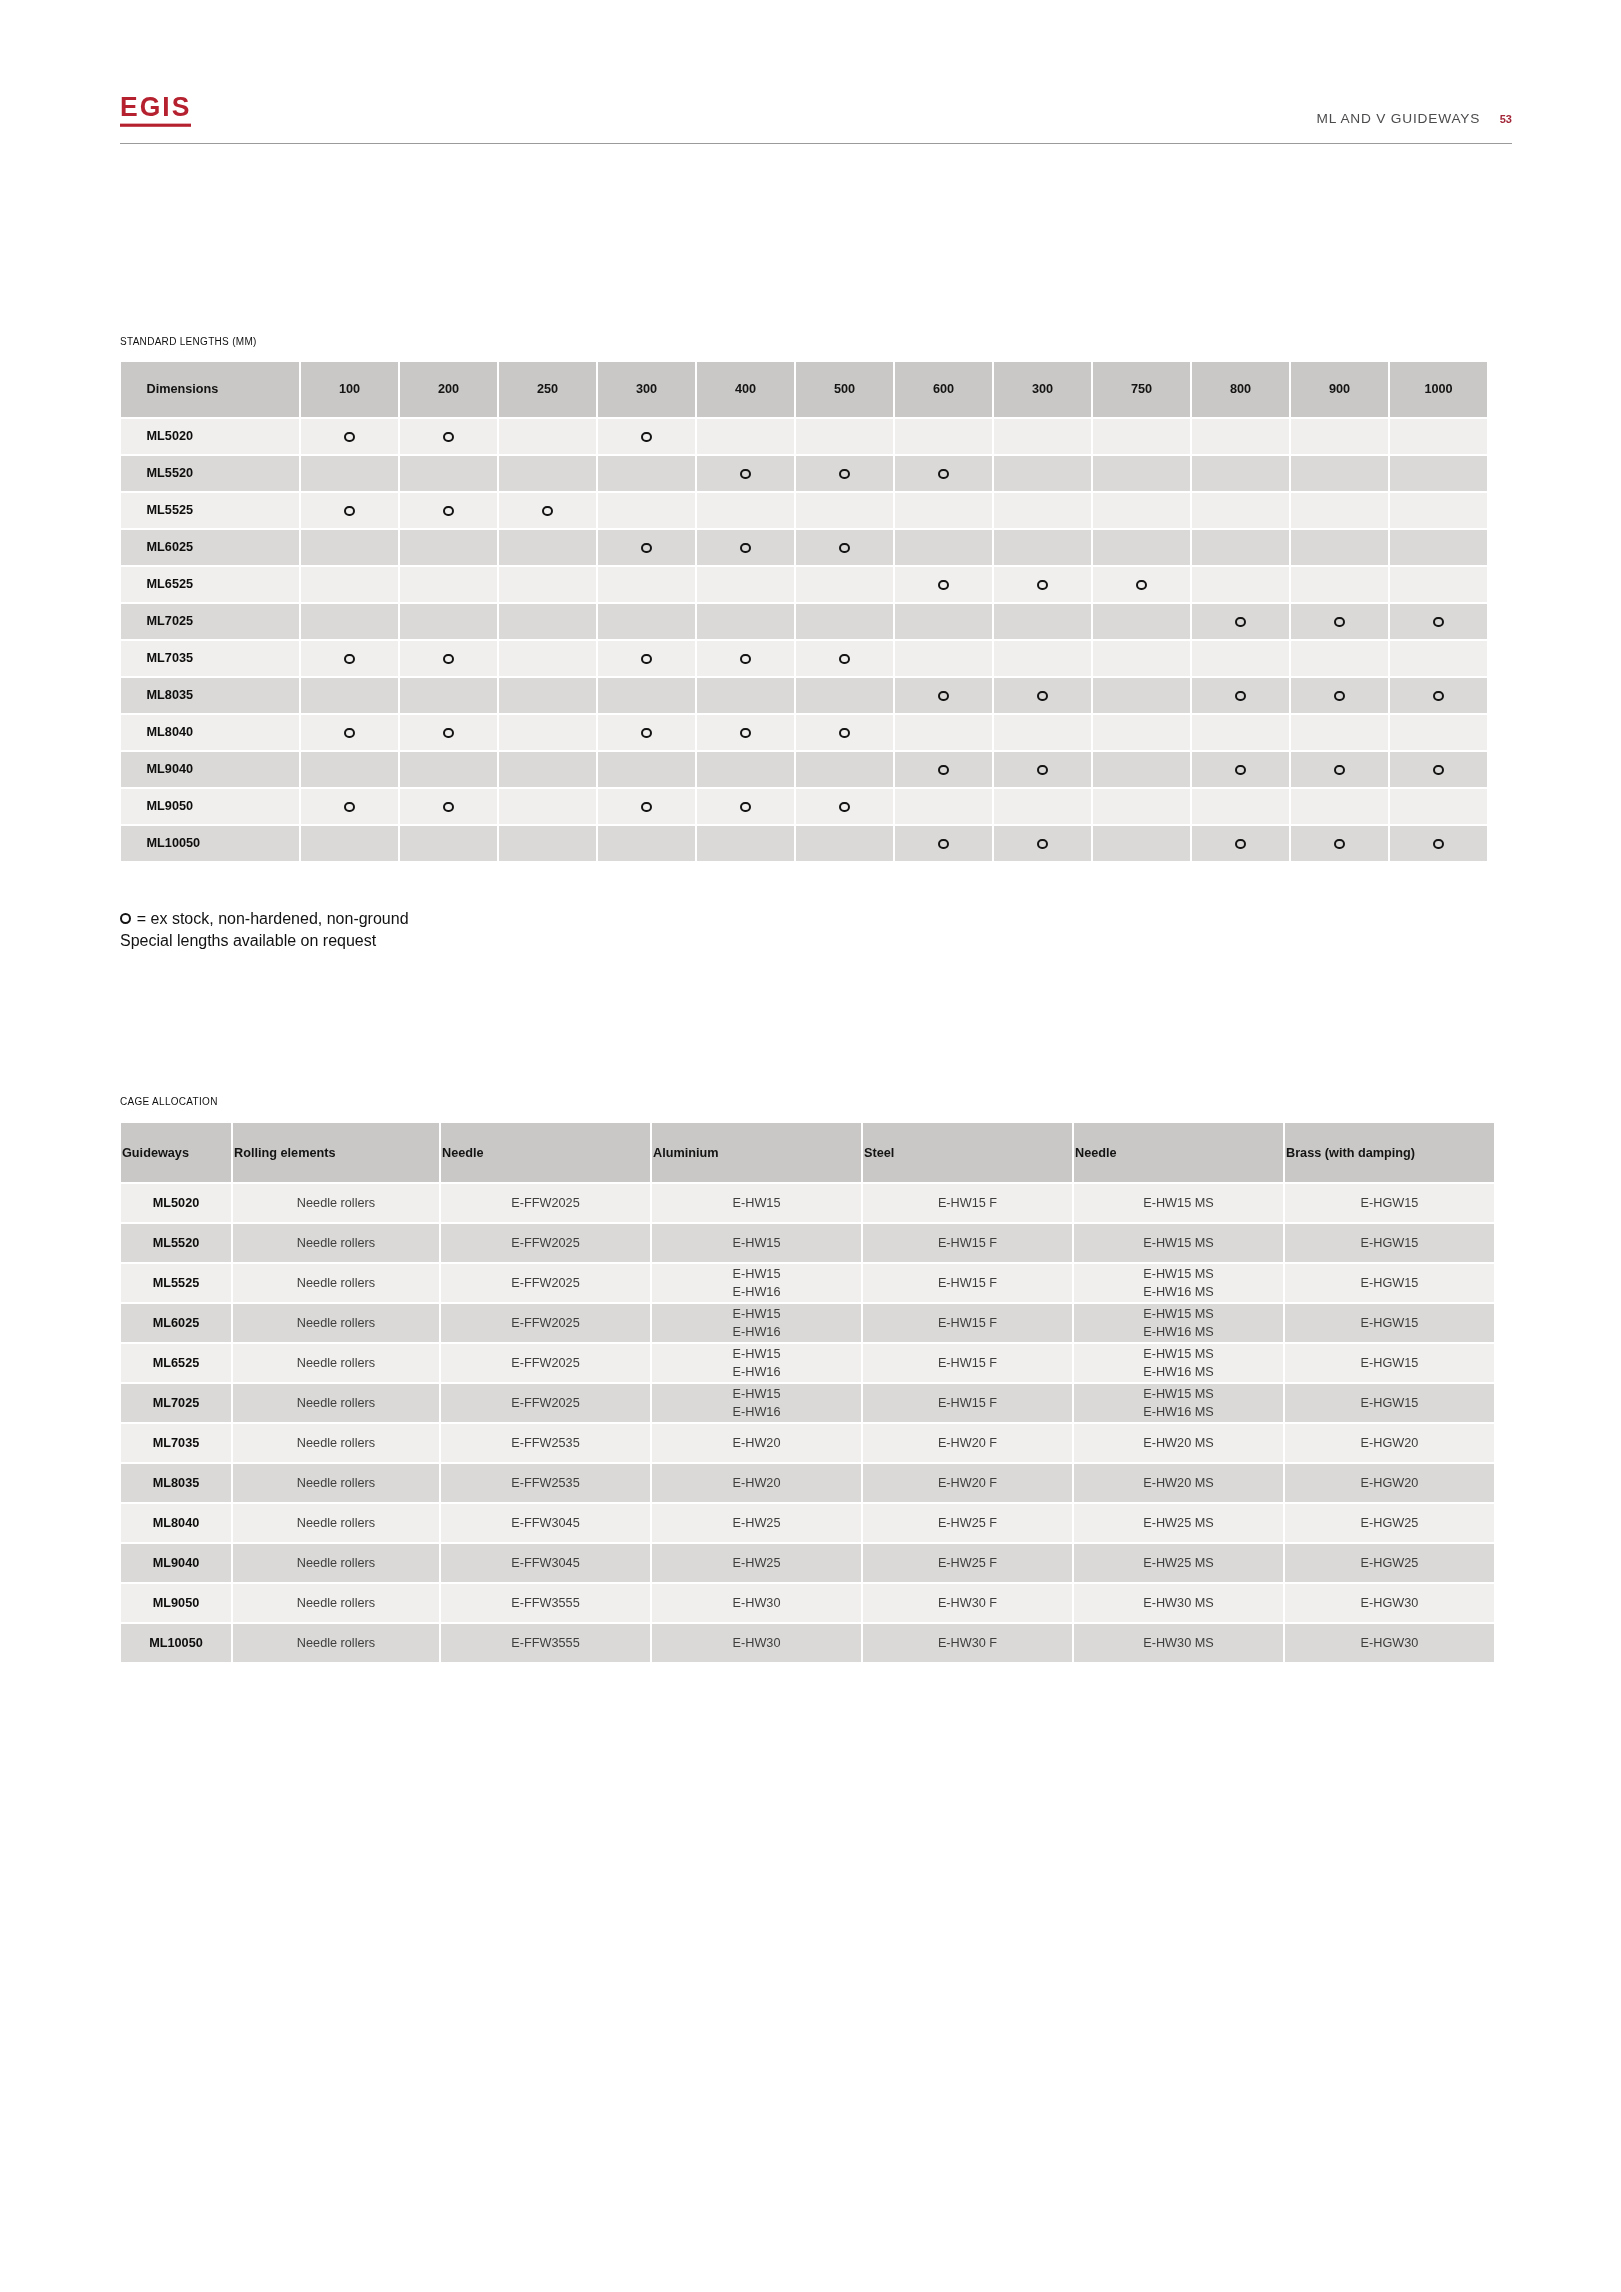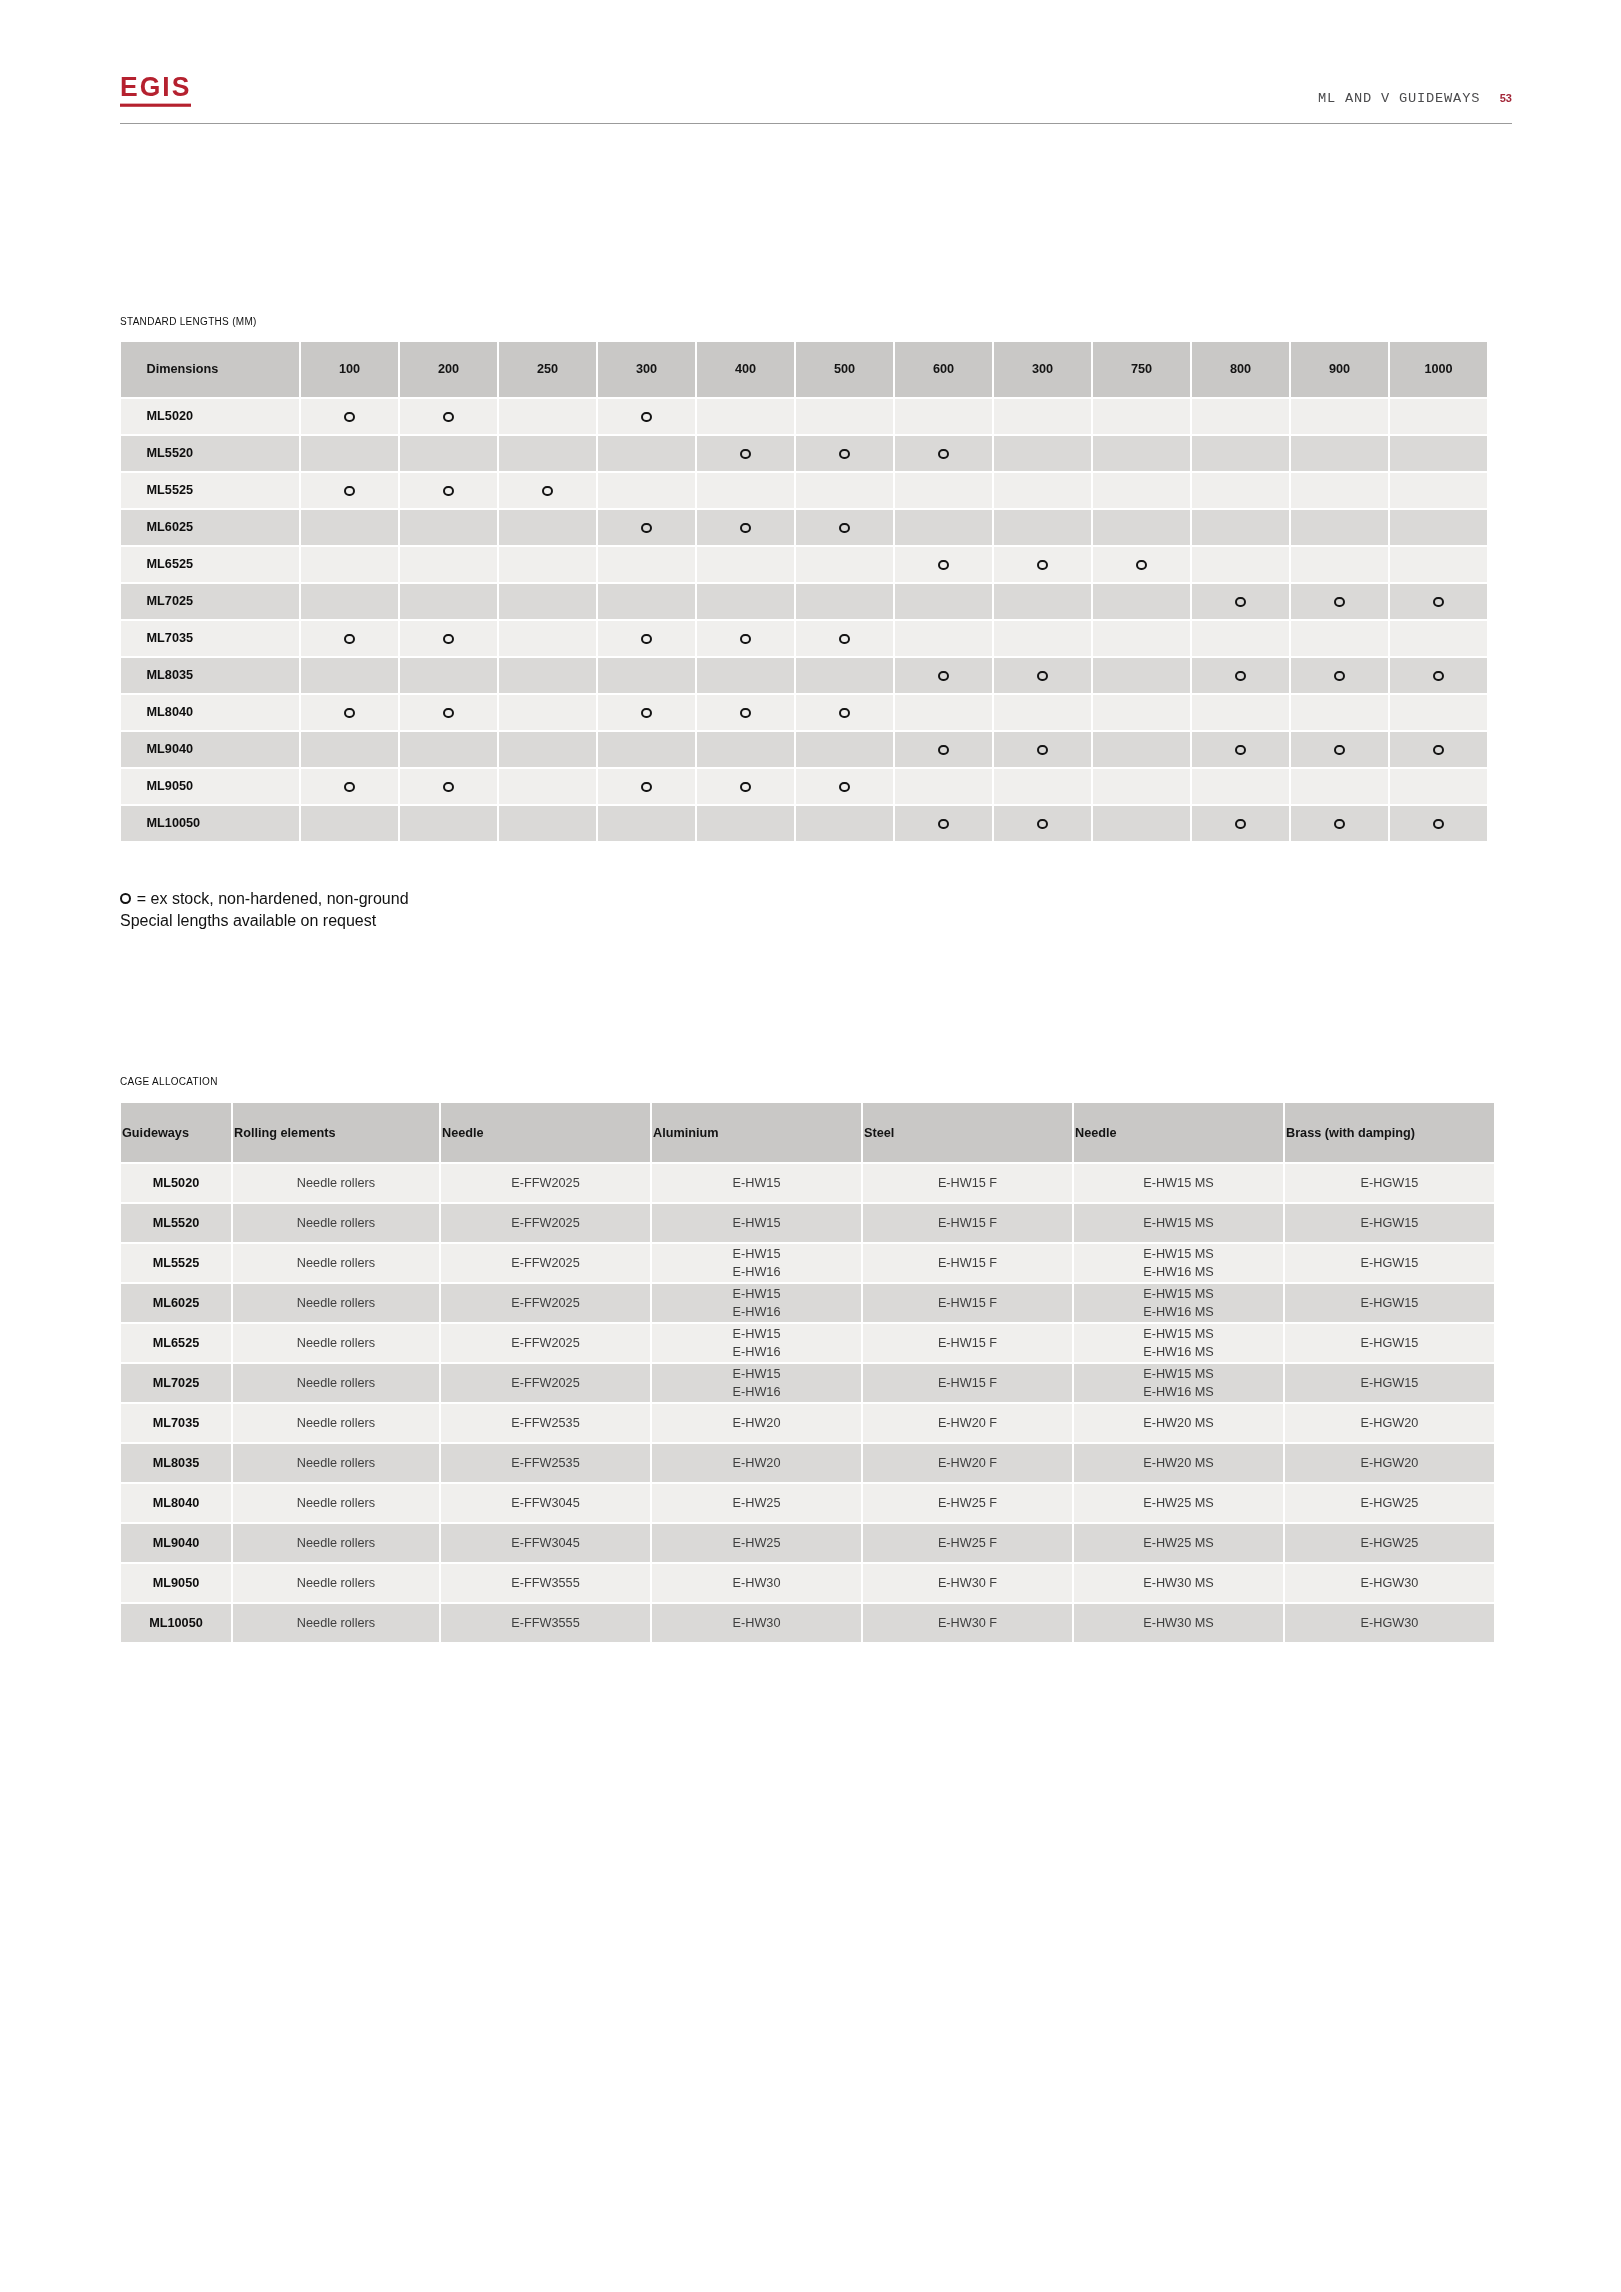--- a/index.html
+++ b/index.html
@@ -14,41 +14,40 @@
   }
   .content {
     position: absolute;
     left: 120px;
     top: 0;
     width: 1392px;
   }
 
   
   .page-header {
-    padding-top: 74px;
+    padding-top: 94px;
     display: flex;
     justify-content: space-between;
     align-items: flex-end;
   }
   .logo {
     font-size: 26.5px;
     font-weight: bold;
     letter-spacing: 2px;
     color: #b5212f;
     line-height: 1;
     border-bottom: 3.9px solid #b5212f;
     padding-bottom: 2.9px;
     transform: scaleY(1.05);
   }
   .header-right { display: flex; align-items: baseline; gap: 19.6px; }
   .header-section-label {
     font-size: 13.7px;
     letter-spacing: 0.8px;
     color: #4b4b4d;
-    font-family: Liberation Mono, monospace;
   }
   .header-page-number {
     font-size: 11px;
     font-weight: bold;
     color: #a32638;
   }
   .header-rule {
     margin-top: 16.7px;
     border: none;
     border-top: 1px solid #9b9b9b;

